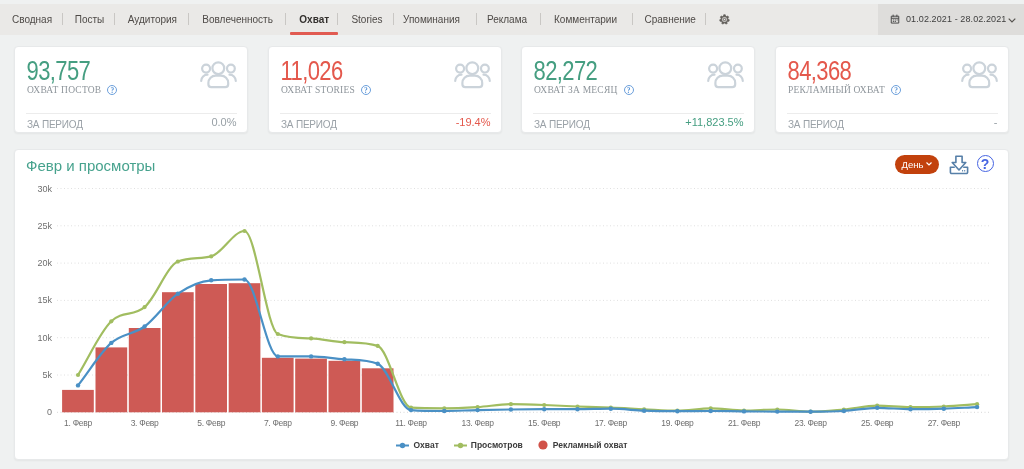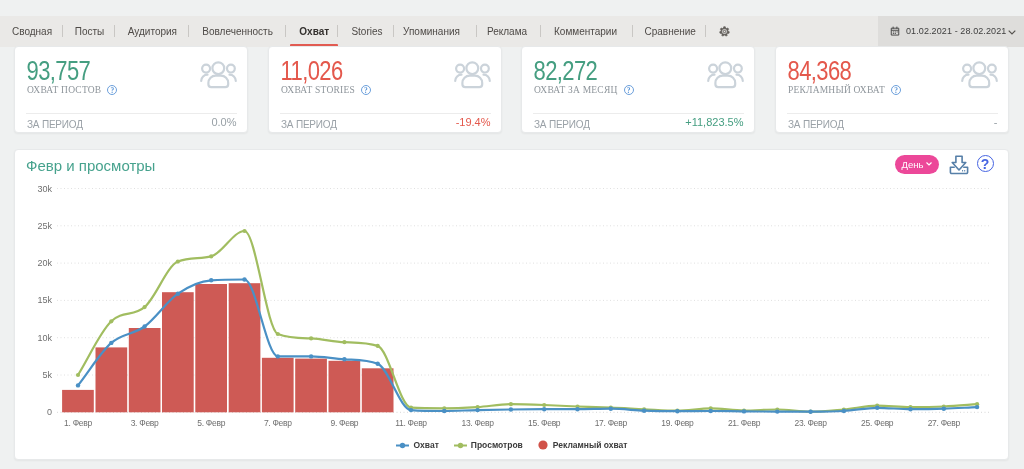--- a/index.html
+++ b/index.html
@@ -1,15 +1,15 @@
 <!DOCTYPE html>
 <html><head><meta charset="utf-8"><style>
 * { margin:0; padding:0; box-sizing:border-box; }
 body { width:1024px; height:469px; background:#eff1f1; font-family:"Liberation Sans",sans-serif; position:relative; overflow:hidden; }
-#nav { position:absolute; left:0; top:16px; width:1024px; height:31px; background:#eae9e7; }
+#nav { position:absolute; left:0; top:4px; width:1024px; height:31px; background:#eae9e7; }
 .tab { position:absolute; top:9.5px; font-size:10px; color:#4e4a47; white-space:nowrap; }
 .tab.bold { font-weight:bold; color:#33302e; }
 .sep { position:absolute; top:9px; width:1px; height:12px; background:#c9c7c4; }
 #underline { position:absolute; left:289.5px; top:28px; width:48px; height:3px; background:#e15b52; border-radius:1px; }
 #datebox { position:absolute; left:878px; top:0; width:146px; height:31px; background:#dedddb; }
 #datetext { position:absolute; left:906px; top:10px; font-size:9px; color:#3e3e3e; letter-spacing:0.1px; }
 .card { position:absolute; top:46px; width:233.5px; height:87px; background:#fff; border:1px solid #e7e9ea; border-radius:4px; box-shadow:0 1px 2px rgba(0,0,0,0.05); }
 .num { position:absolute; left:11.5px; top:7.5px; font-size:22px; letter-spacing:-0.6px; transform:scaleY(1.25); transform-origin:0 0; }
 .clabel { position:absolute; left:12px; top:38px; font-size:9.5px; color:#8e959b; letter-spacing:0.2px; display:flex; align-items:center; gap:6px;font-family:Liberation Serif, serif; }
 .hq { display:inline-block; width:10px; height:10px; border:1.2px solid #6ca0dc; border-radius:50%; color:#5b96d8; font-size:7.5px; font-weight:bold; text-align:center; line-height:9px; letter-spacing:0; }
@@ -114,21 +114,21 @@
 <circle cx="18.3" cy="7.2" r="5.9" fill="#fff"></circle>
 <path d="M8.4,23.2 a2.9,2.9 0 0 0 2.9,2.9 h14 a2.9,2.9 0 0 0 2.9,-2.9 v-1.2 a7.3,7.3 0 0 0 -7.3,-7.3 h-5.2 a7.3,7.3 0 0 0 -7.3,7.3 z" fill="#fff"></path>
 </svg></div>
 <div class="divider"></div>
 <div class="period">ЗА ПЕРИОД</div>
 <div class="pval" style="color:#98a0a6">-</div>
 </div>
 
 <div id="chartcard"></div>
 <div id="charttitle">Февр и просмотры</div>
-<div style="position:absolute;left:895px;top:154.5px;width:44px;height:19.5px;background:#ec4899;border-radius:10px;color:#fff;font-size:9.5px;display:flex;align-items:center;justify-content:center;gap:3px">День <svg width="6" height="4" viewBox="0 0 6 4">
+<div style="position:absolute;left:895px;top:154.5px;width:44px;height:19.5px;background:#c2410c;border-radius:10px;color:#fff;font-size:9.5px;display:flex;align-items:center;justify-content:center;gap:3px">День <svg width="6" height="4" viewBox="0 0 6 4">
       <path fill="none" stroke="#fff" stroke-width="1.2" d="M0.5 0.5 L3 3 L5.5 0.5"></path>
     </svg></div>
 <svg width="20" height="20" viewBox="0 0 20 20" style="position:absolute;left:949px;top:155px" fill="none" stroke="#567fa8" stroke-width="1.6" stroke-linejoin="round">
 <path d="M6.9 1.3 h6.2 v6.2 h3.7 L10 15 L3.2 7.5 h3.7 z"></path>
 <path d="M1.4 12.2 h3.8 M14.8 12.2 h3.8 M1.4 12.2 v5.1 a1.2 1.2 0 0 0 1.2 1.2 h14.8 a1.2 1.2 0 0 0 1.2 -1.2 v-5.1" stroke-linecap="round"></path>
 <path d="M13.1 15.8 h1 M15.2 15.8 h1" stroke-width="1.4"></path>
 </svg>
 <div style="position:absolute;left:976.5px;top:155px;width:17px;height:17px;border:1.7px solid #4664e2;border-radius:50%;color:#4664e2;font-size:14px;font-weight:bold;text-align:center;line-height:16px">?</div>
 <svg id="chart" width="1024" height="469" viewBox="0 0 1024 469" style="position:absolute;left:0;top:0;font-family:'Liberation Sans',sans-serif">
 <line x1="57" y1="412.3" x2="990" y2="412.3" stroke="#d8d8d8" stroke-width="1" stroke-dasharray="1 2.5"></line>

